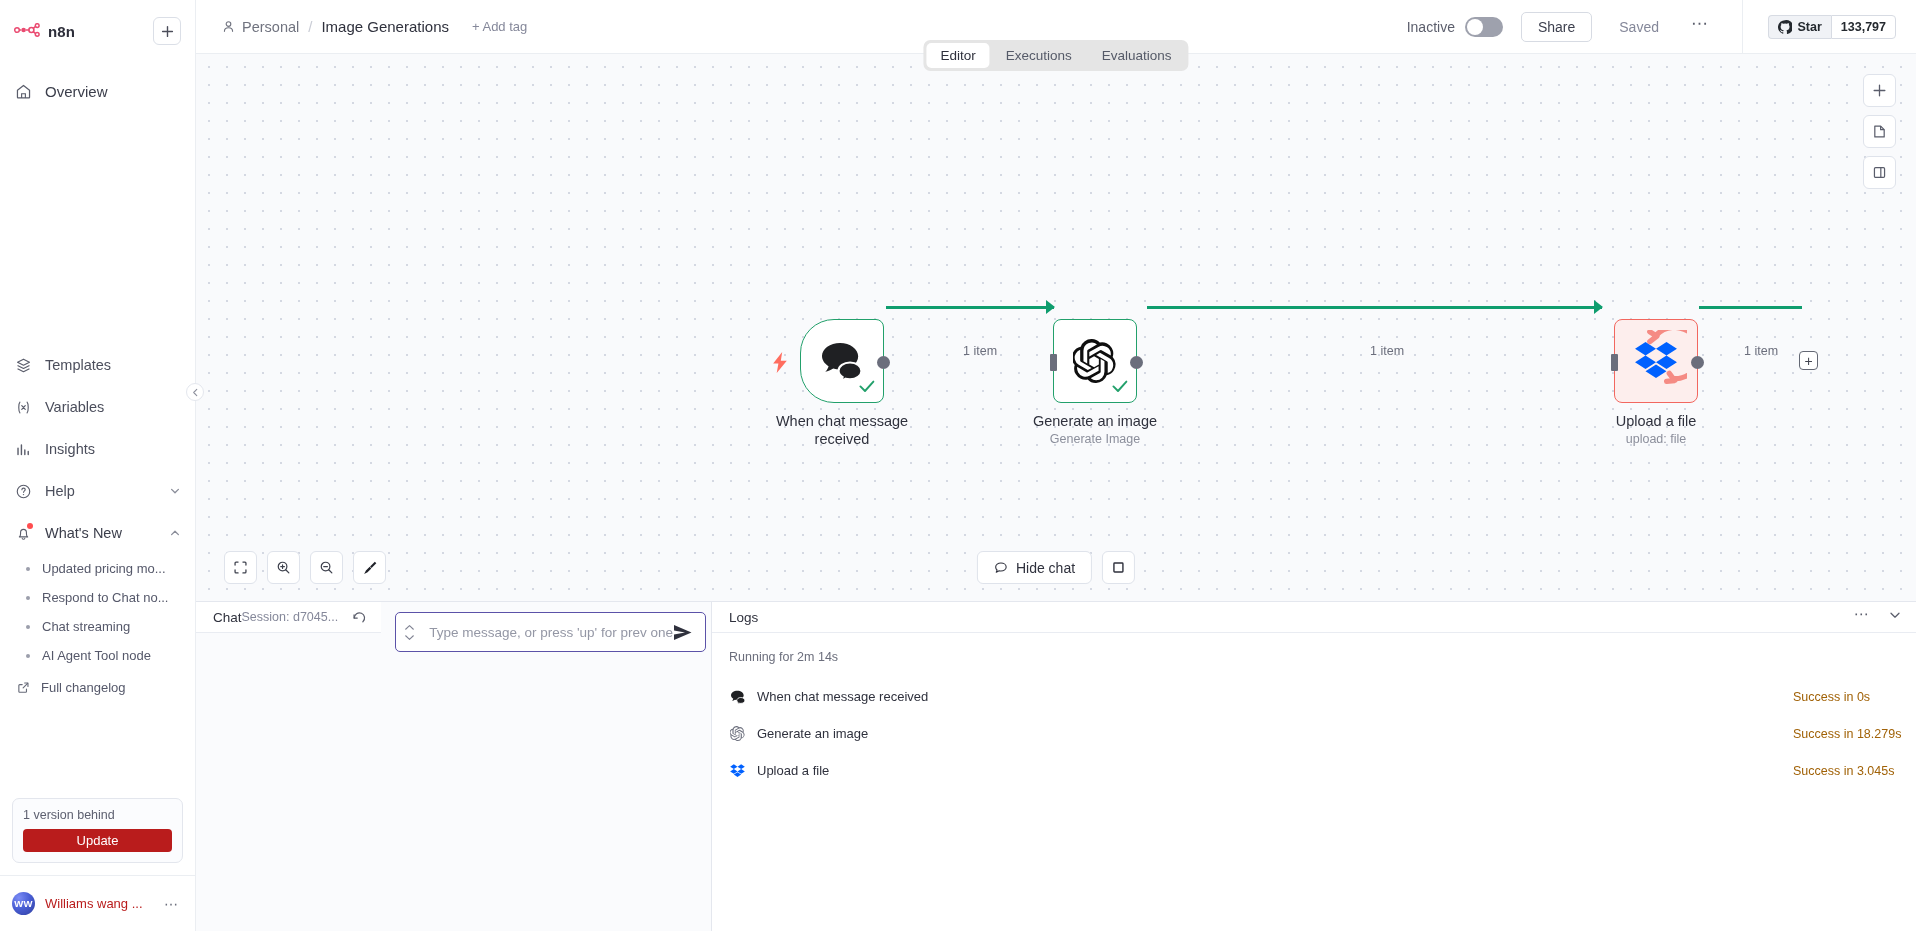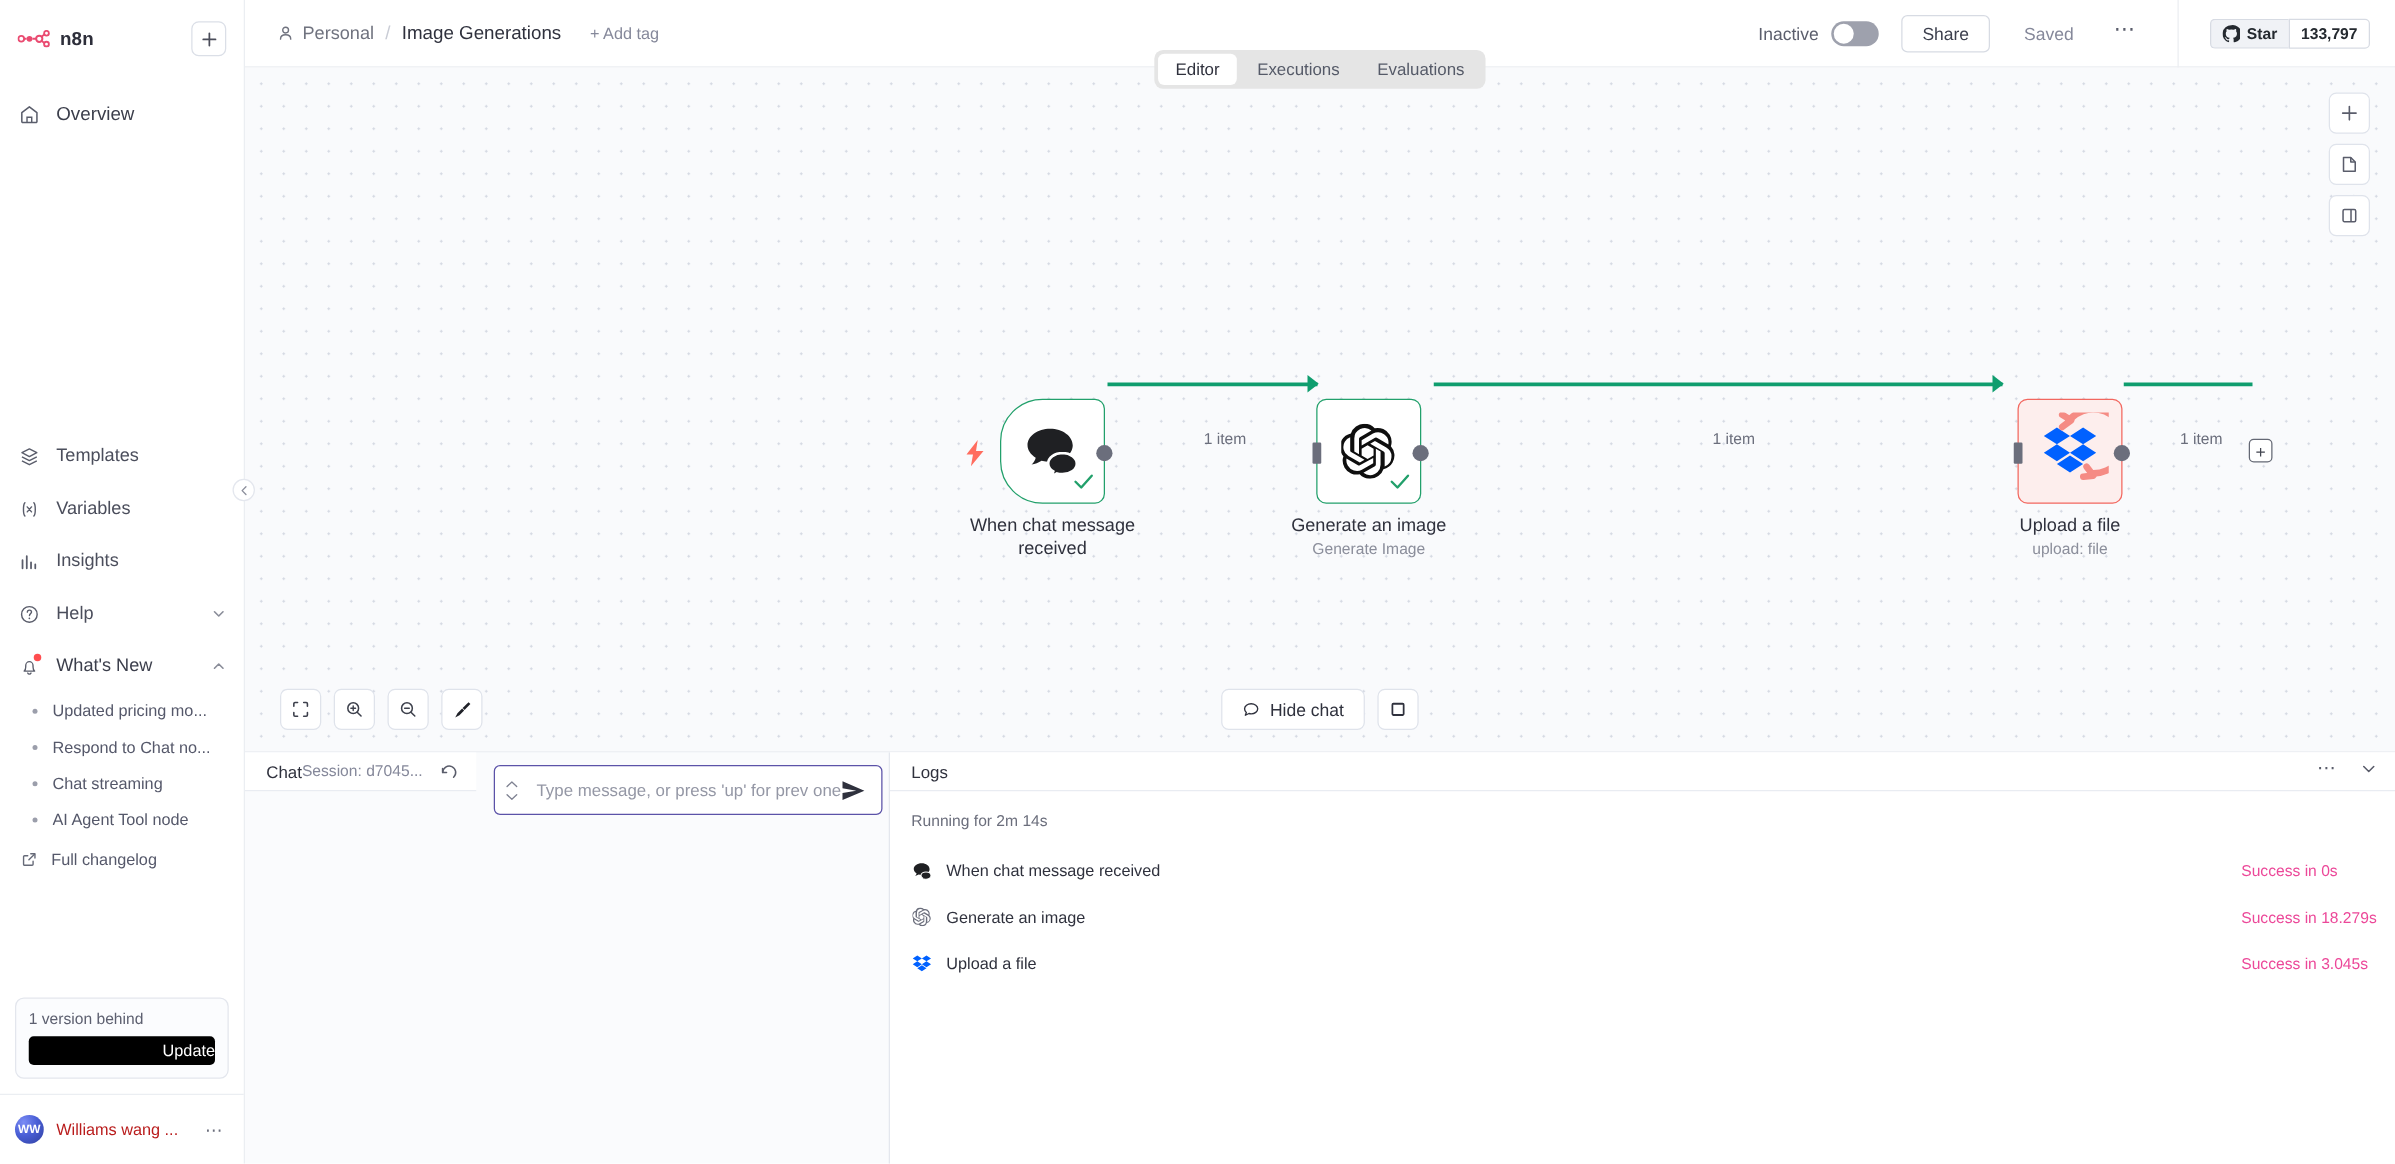--- a/index.html
+++ b/index.html
@@ -12,21 +12,21 @@
   .app { position: relative; width: 1916px; height: 931px; display: flex; }
 
   
   .sidebar {
     width: 196px; height: 931px; background: #fff;
     border-right: 1px solid #ebeef2; position: relative;
     display: flex; flex-direction: column; flex: none;
   }
   .sb-top { padding: 14px 14px 0 14px; }
   .sb-brandrow { display: flex; align-items: center; justify-content: space-between; height: 34px; }
-  .brand { display: flex; align-items: center; gap: 8px; }
+  .brand { display: flex; gap: 8px; }
   .brand-name { font-size: 15px; font-weight: 700; color: #2d2e3a; letter-spacing: .1px; }
   .newbtn {
     width: 28px; height: 28px; border: 1px solid #dbdfe7; border-radius: 6px;
     display: flex; align-items: center; justify-content: center;
     color: #4b4d5a; background: #fff; cursor: pointer;
   }
   .newbtn svg { display: block; }
 
   .sb-menu { margin-top: 22px; display: flex; flex-direction: column; }
   .sb-item {
@@ -52,22 +52,22 @@
   .sb-subitem .sl { overflow: hidden; text-overflow: ellipsis; white-space: nowrap; }
   .sb-changelog { display: flex; align-items: center; gap: 11px; height: 30px; padding: 0 14px; font-size: 13px; color: #55586a; cursor: pointer; margin-top: 2px;}
   .sb-changelog .xico { width: 14px; height: 14px; display:flex; align-items:center; justify-content:center; margin-left: 2px; color:#666a78;}
 
   .version-card {
     margin: 10px 12px 0 12px; border: 1px solid #e3e6ed; border-radius: 7px;
     padding: 9px 10px 10px 10px; background: #fbfcfe;
   }
   .version-text { font-size: 12.5px; color: #5d6070; margin-bottom: 7px; }
   .update-btn {
-    display: block; width: 100%; height: 23px; line-height: 23px; text-align: right;
-    background: #000000; color: #fff; border-radius: 4px; font-size: 13px;
+    display: block; width: 100%; height: 23px; line-height: 23px; text-align: center;
+    background: #b91c1c; color: #fff; border-radius: 4px; font-size: 13px;
     border: none; cursor: pointer; font-family: inherit;
   }
   .sb-user {
     border-top: 1px solid #ebeef2; height: 56px; display: flex; align-items: center;
     gap: 10px; padding: 0 12px; cursor: pointer; margin-top: 12px;
   }
   .avatar {
     width: 23px; height: 23px; border-radius: 50%; flex: none;
     background: radial-gradient(circle at 30% 25%, #7b8cf5 0%, #4a5fd6 45%, #2f3f9e 100%);
     color: #fff; font-size: 9.5px; font-weight: 700; display: flex;
@@ -227,21 +227,21 @@
   .send-ico { color: #2f313d; display: flex; cursor: pointer; }
 
   .logspane { flex: 1 1 auto; display: flex; flex-direction: column; min-width: 0; background: #fff;}
   .logs-head-right { margin-left: auto; display: flex; align-items: center; gap: 18px; color: #5a5d6b; }
   .logs-dots { font-size: 15px; letter-spacing: 1.3px; cursor: pointer; padding-bottom: 6px;}
   .logsbody { flex: 1 1 auto; padding: 17px 0 0 0; overflow: hidden; }
   .running-lbl { font-size: 12.5px; color: #6b6e7c; padding: 0 0 10px 17px; }
   .log-row { display: flex; align-items: center; height: 27px; padding: 0 0 0 17px; cursor: pointer; }
   .log-ico { width: 17px; height: 17px; display: flex; align-items: center; justify-content: center; flex: none; margin-right: 11px;}
   .log-name { font-size: 13px; color: #2f313d; }
-  .log-status { position: absolute; left: 1064px; font-size: 12.5px; color: #ec4899; }
+  .log-status { position: absolute; left: 1064px; font-size: 12.5px; color: #a16207; }
   .log-row-inner { position: relative; display: flex; align-items: center; width: 100%; }
 </style>
 </head>
 <body>
 
 <div class="app">
 
   <div class="sidebar">
     <div class="sb-top">
       <div class="sb-brandrow">

